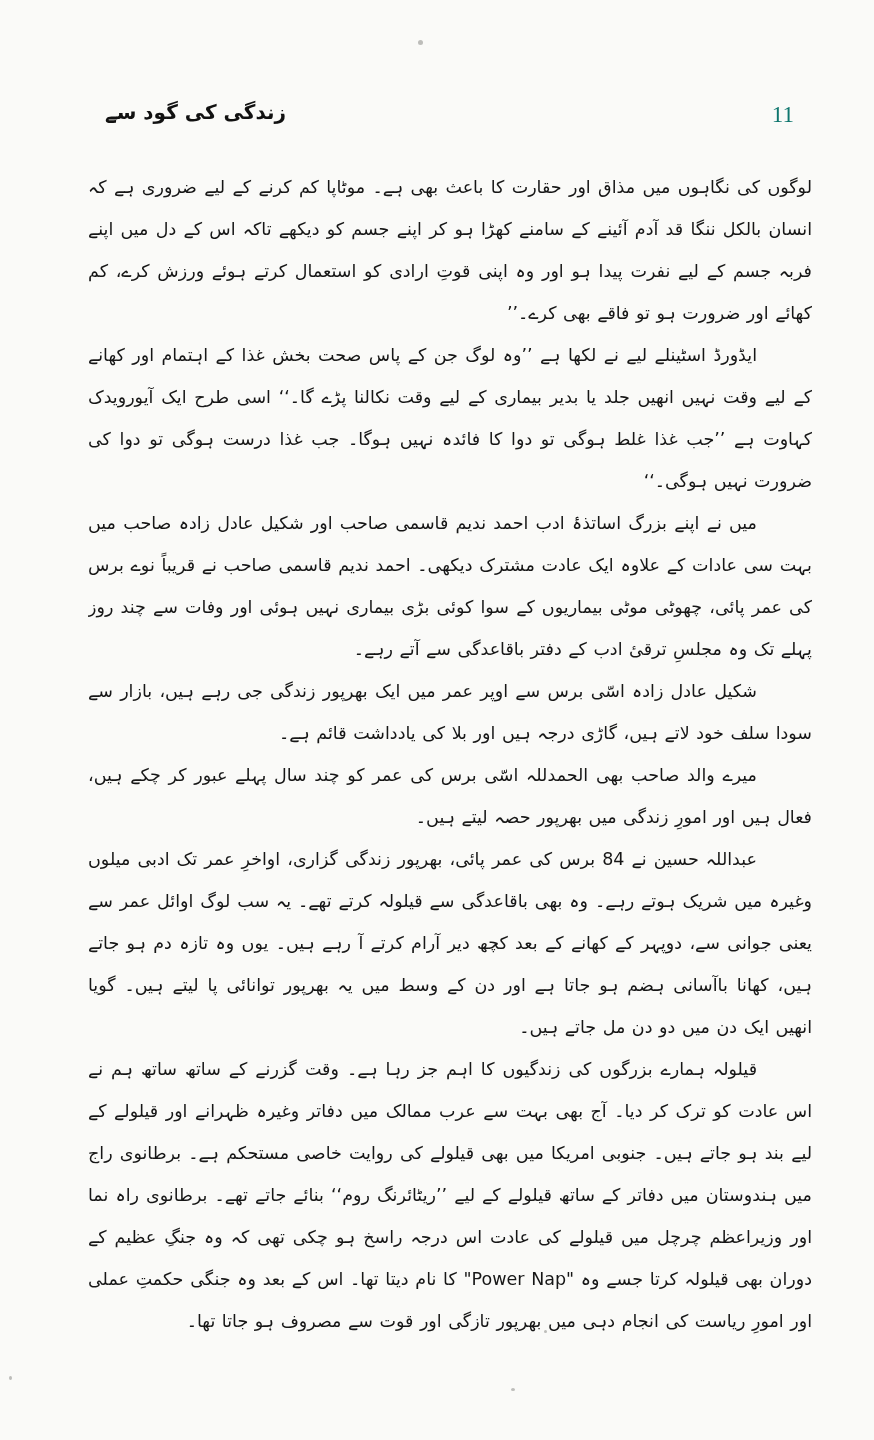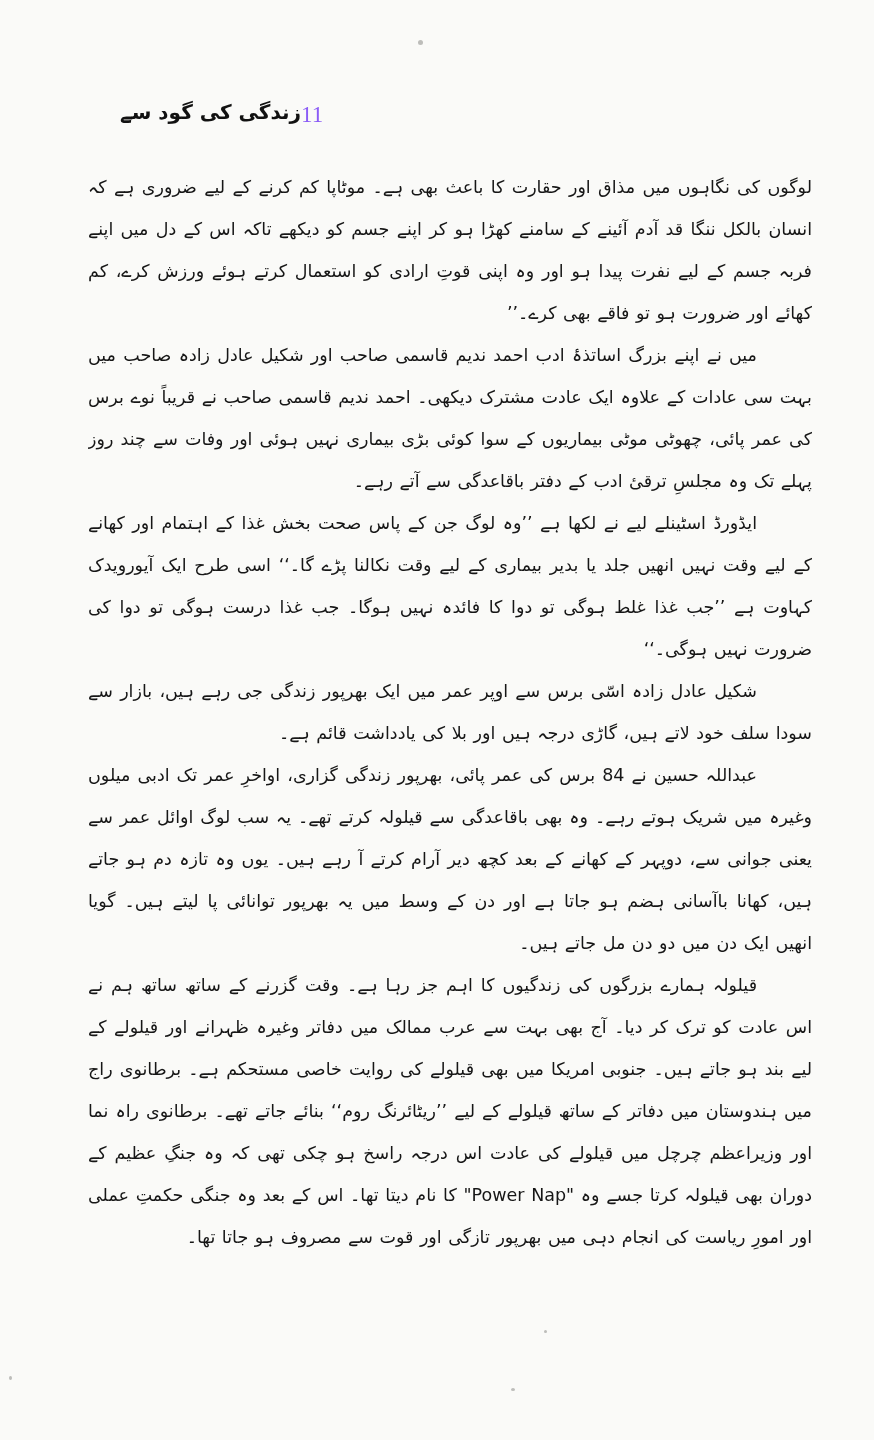--- a/index.html
+++ b/index.html
@@ -13,38 +13,38 @@
     height: 1440px;
     margin: 0 auto;
     background: #fafaf8;
     overflow: hidden;
     color: #161616;
     font-family: "DejaVu Sans", sans-serif;
   }
   .running-header {
     position: absolute;
     top: 100px;
-    left: 120px;
+    left: 105px;
     right: 80px;
     height: 40px;
     display: flex;
-    justify-content: flex-start;
+    justify-content: space-between;
     align-items: flex-start;
   }
   .running-title {
     direction: rtl;
     font-size: 20px;
     font-weight: bold;
     color: #111;
     letter-spacing: -0.3px;
   }
   .page-number {
     font-family: "Liberation Serif", "DejaVu Serif", serif;
     font-size: 23px;
-    color: #8b5cf6;
+    color: #0f766e;
     padding-top: 2px;
   }
   .text-block {
     position: absolute;
     top: 166px;
     right: 62px;
     width: 724px;
     height: 1180px;
     direction: rtl;
     text-align: justify;
@@ -75,23 +75,24 @@
 
 <div class="page">
 
   <div class="running-header">
     <span class="running-title">زندگی کی گود سے</span>
     <span class="page-number">11</span>
   </div>
 
   <div class="text-block">
     <p class="no-indent">لوگوں کی نگاہوں میں مذاق اور حقارت کا باعث بھی ہے۔ موٹاپا کم کرنے کے لیے ضروری ہے کہ انسان بالکل ننگا قد آدم آئینے کے سامنے کھڑا ہو کر اپنے جسم کو دیکھے تاکہ اس کے دل میں اپنے فربہ جسم کے لیے نفرت پیدا ہو اور وہ اپنی قوتِ ارادی کو استعمال کرتے ہوئے ورزش کرے، کم کھائے اور ضرورت ہو تو فاقے بھی کرے۔’’</p>
+    <p>ایڈورڈ اسٹینلے لیے نے لکھا ہے ’’وہ لوگ جن کے پاس صحت بخش غذا کے اہتمام اور کھانے کے لیے وقت نہیں انھیں جلد یا بدیر بیماری کے لیے وقت نکالنا پڑے گا۔‘‘ اسی طرح ایک آیورویدک کہاوت ہے ’’جب غذا غلط ہوگی تو دوا کا فائدہ نہیں ہوگا۔ جب غذا درست ہوگی تو دوا کی ضرورت نہیں ہوگی۔‘‘</p>
     <p>میں نے اپنے بزرگ اساتذۂ ادب احمد ندیم قاسمی صاحب اور شکیل عادل زادہ صاحب میں بہت سی عادات کے علاوہ ایک عادت مشترک دیکھی۔ احمد ندیم قاسمی صاحب نے قریباً نوے برس کی عمر پائی، چھوٹی موٹی بیماریوں کے سوا کوئی بڑی بیماری نہیں ہوئی اور وفات سے چند روز پہلے تک وہ مجلسِ ترقیٔ ادب کے دفتر باقاعدگی سے آتے رہے۔</p>
-    <p>ایڈورڈ اسٹینلے لیے نے لکھا ہے ’’وہ لوگ جن کے پاس صحت بخش غذا کے اہتمام اور کھانے کے لیے وقت نہیں انھیں جلد یا بدیر بیماری کے لیے وقت نکالنا پڑے گا۔‘‘ اسی طرح ایک آیورویدک کہاوت ہے ’’جب غذا غلط ہوگی تو دوا کا فائدہ نہیں ہوگا۔ جب غذا درست ہوگی تو دوا کی ضرورت نہیں ہوگی۔‘‘</p>
     <p>شکیل عادل زادہ اسّی برس سے اوپر عمر میں ایک بھرپور زندگی جی رہے ہیں، بازار سے سودا سلف خود لاتے ہیں، گاڑی درجہ ہیں اور بلا کی یادداشت قائم ہے۔</p>
+    <p>میرے والد صاحب بھی الحمدللہ اسّی برس کی عمر کو چند سال پہلے عبور کر چکے ہیں، فعال ہیں اور امورِ زندگی میں بھرپور حصہ لیتے ہیں۔</p>
     <p>عبداللہ حسین نے 84 برس کی عمر پائی، بھرپور زندگی گزاری، اواخرِ عمر تک ادبی میلوں وغیرہ میں شریک ہوتے رہے۔ وہ بھی باقاعدگی سے قیلولہ کرتے تھے۔ یہ سب لوگ اوائل عمر سے یعنی جوانی سے، دوپہر کے کھانے کے بعد کچھ دیر آرام کرتے آ رہے ہیں۔ یوں وہ تازہ دم ہو جاتے ہیں، کھانا باآسانی ہضم ہو جاتا ہے اور دن کے وسط میں یہ بھرپور توانائی پا لیتے ہیں۔ گویا انھیں ایک دن میں دو دن مل جاتے ہیں۔</p>
     <p>قیلولہ ہمارے بزرگوں کی زندگیوں کا اہم جز رہا ہے۔ وقت گزرنے کے ساتھ ساتھ ہم نے اس عادت کو ترک کر دیا۔ آج بھی بہت سے عرب ممالک میں دفاتر وغیرہ ظہرانے اور قیلولے کے لیے بند ہو جاتے ہیں۔ جنوبی امریکا میں بھی قیلولے کی روایت خاصی مستحکم ہے۔ برطانوی راج میں ہندوستان میں دفاتر کے ساتھ قیلولے کے لیے ’’ریٹائرنگ روم‘‘ بنائے جاتے تھے۔ برطانوی راہ نما اور وزیراعظم چرچل میں قیلولے کی عادت اس درجہ راسخ ہو چکی تھی کہ وہ جنگِ عظیم کے دوران بھی قیلولہ کرتا جسے وہ "Power Nap" کا نام دیتا تھا۔ اس کے بعد وہ جنگی حکمتِ عملی اور امورِ ریاست کی انجام دہی میں بھرپور تازگی اور قوت سے مصروف ہو جاتا تھا۔</p>
 
   </div>
 
   <span class="speck s1"></span>
   <span class="speck s2"></span>
   <span class="speck s3"></span>
   <span class="speck s4"></span>
 

